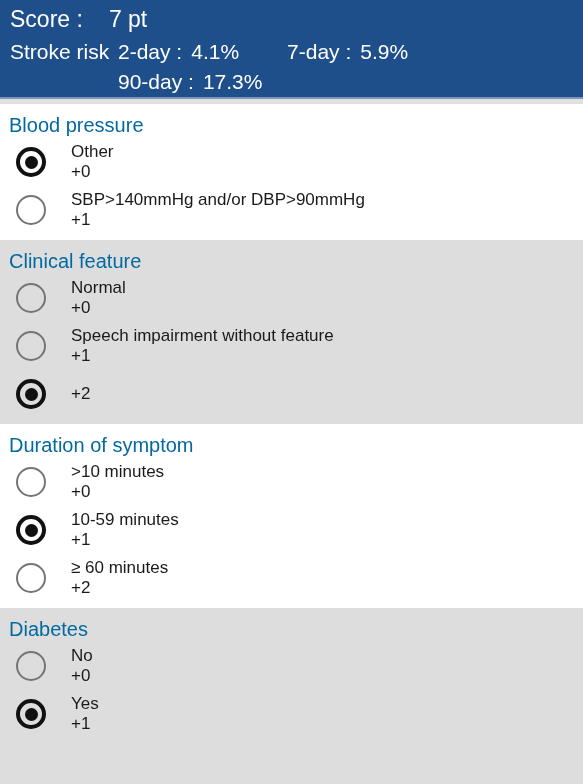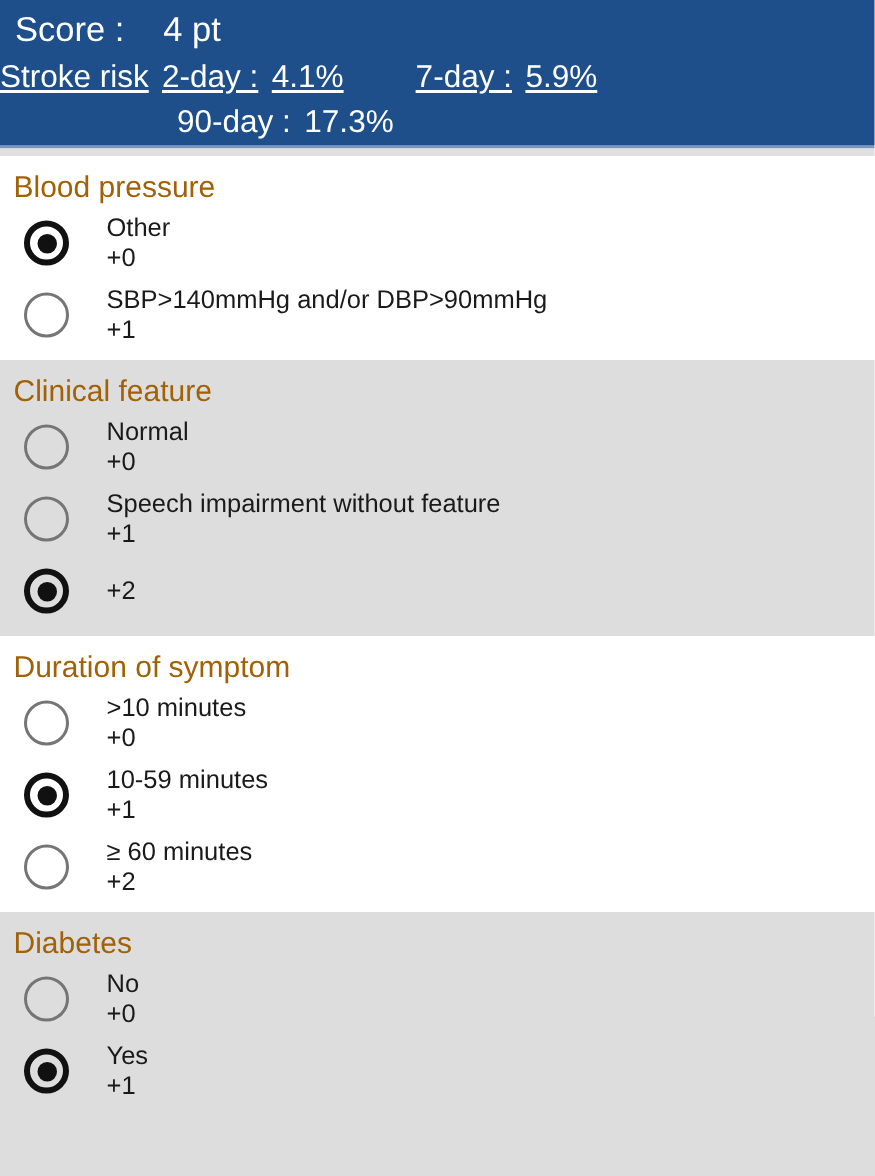--- a/index.html
+++ b/index.html
@@ -57,22 +57,22 @@
   }
   .score-value {
     margin-left: 26px;
     white-space: pre;
   }
 
   .risk-row {
     display: flex;
     align-items: baseline;
     height: 30px;
+    padding-left: 10px;
     font-size: 21px;
-    text-decoration: underline;
   }
   .risk-title {
     white-space: pre;
     width: 108px;
   }
   .risk-item {
     white-space: pre;
     display: flex;
     align-items: center;
   }
@@ -97,21 +97,21 @@
   }
   .section {
     box-sizing: border-box;
     padding: 8px 0 6px 0;
   }
   .section.light { background: #ffffff; }
   .section.shade { background: #dddddd; }
   .section.grow  { flex: 1 1 auto; }
 
   .section-title {
-    color: #a16207;
+    color: #0369a1;
     font-size: 20px;
     padding-left: 9px;
     height: 26px;
     line-height: 26px;
     white-space: pre;
   }
 
   .option {
     display: flex;
     align-items: center;
@@ -166,21 +166,21 @@
 </style>
 </head>
 <body>
 
 <div class="app">
 
   <div class="header">
 
     <div class="score-row">
       <span class="score-label">Score :</span>
-      <span class="score-value">4 pt</span>
+      <span class="score-value">7 pt</span>
     </div>
 
     <div class="risk-row">
       <span class="risk-title">Stroke risk</span>
       <span class="risk-item">
         <span class="rlabel">2-day :</span>
         <span class="rvalue">4.1%</span>
       </span>
       <span class="risk-gap"></span>
       <span class="risk-item">

